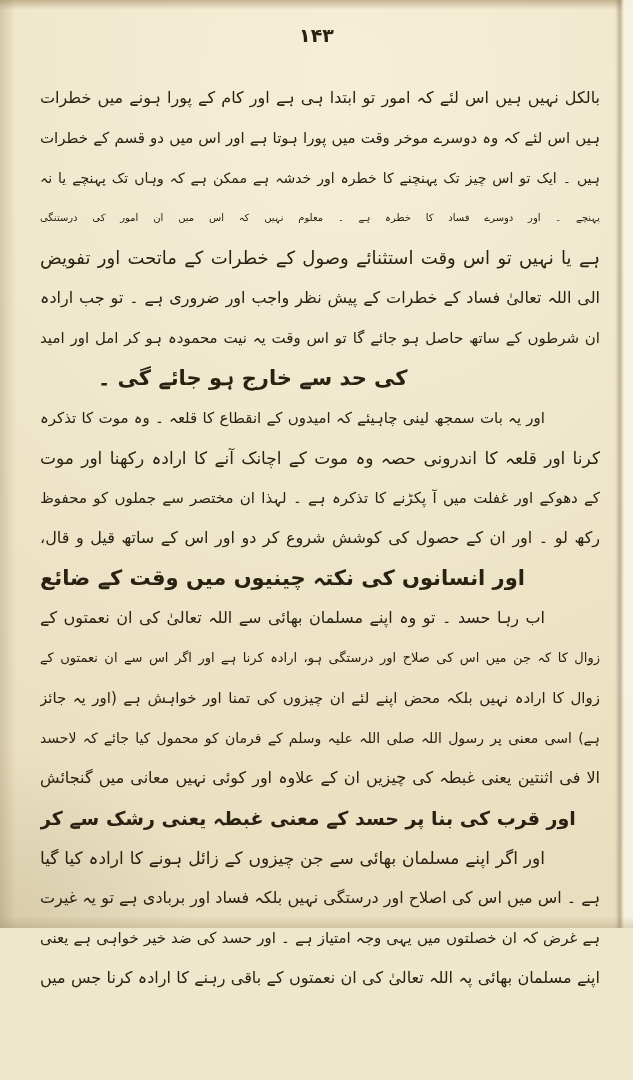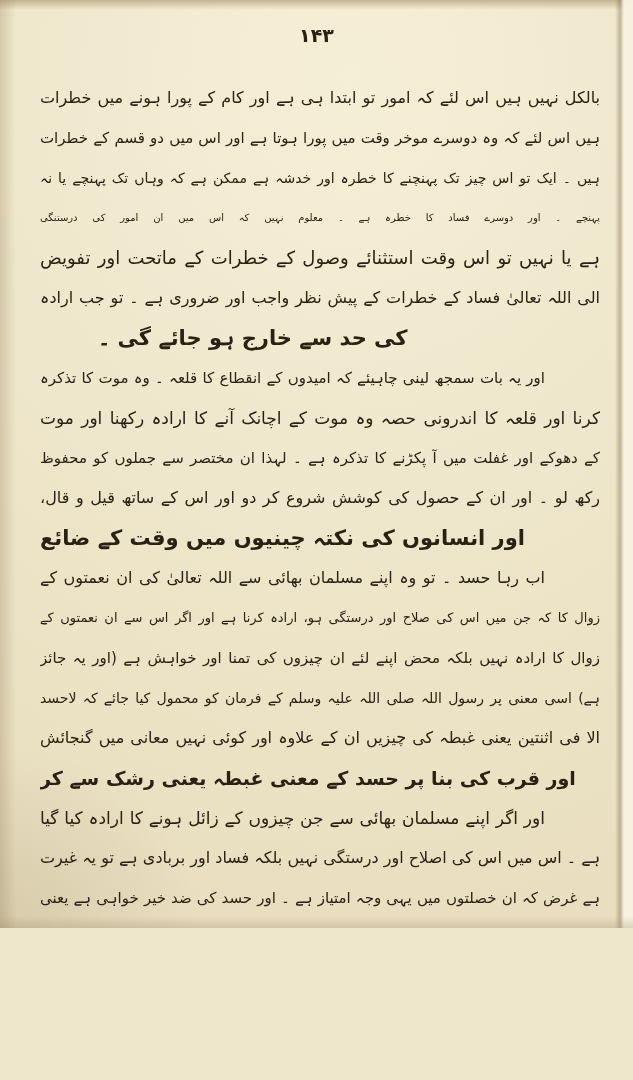--- a/index.html
+++ b/index.html
@@ -63,35 +63,37 @@
 
   <div class="pageno">۱۴۳</div>
 
   <div class="text">
     <div class="ln" style="font-size: 16px;">بالکل نہیں ہیں اس لئے کہ امور تو ابتدا ہی ہے اور کام کے پورا ہونے میں خطرات</div>
     <div class="ln" style="font-size: 15px;">ہیں اس لئے کہ وہ دوسرے موخر وقت میں پورا ہوتا ہے اور اس میں دو قسم کے خطرات</div>
     <div class="ln" style="font-size: 14px;">ہیں ۔ ایک تو اس چیز تک پہنچنے کا خطرہ اور خدشہ ہے ممکن ہے کہ وہاں تک پہنچے یا نہ</div>
     <div class="ln" style="font-size: 10px;">پہنچے ۔ اور دوسرے فساد کا خطرہ ہے ۔ معلوم نہیں کہ اس میں ان امور کی درستنگی</div>
     <div class="ln" style="font-size: 18px;">ہے یا نہیں تو اس وقت استثنائے وصول کے خطرات کے ماتحت اور تفویض</div>
     <div class="ln" style="font-size: 16px;">الی اللہ تعالیٰ فساد کے خطرات کے پیش نظر واجب اور ضروری ہے ۔ تو جب ارادہ</div>
+    <div class="ln" style="font-size: 15px;">ان شرطوں کے ساتھ حاصل ہو جائے گا تو اس وقت یہ نیت محمودہ ہو کر امل اور امید</div>
     <div class="ln end short">کی حد سے خارج ہو جائے گی ۔</div>
     <div class="ln start" style="font-size: 15px;">اور یہ بات سمجھ لینی چاہیئے کہ امیدوں کے انقطاع کا قلعہ ۔ وہ موت کا تذکرہ</div>
     <div class="ln" style="font-size: 17px;">کرنا اور قلعہ کا اندرونی حصہ وہ موت کے اچانک آنے کا ارادہ رکھنا اور موت</div>
     <div class="ln" style="font-size: 15px;">کے دھوکے اور غفلت میں آ پکڑنے کا تذکرہ ہے ۔ لہذا ان مختصر سے جملوں کو محفوظ</div>
     <div class="ln" style="font-size: 16px;">رکھ لو ۔ اور ان کے حصول کی کوشش شروع کر دو اور اس کے ساتھ قیل و قال،</div>
     <div class="ln end">اور انسانوں کی نکتہ چینیوں میں وقت کے ضائع مختصر سے بچو ۔</div>
     <div class="ln start" style="font-size: 16px;">اب رہا حسد ۔ تو وہ اپنے مسلمان بھائی سے اللہ تعالیٰ کی ان نعمتوں کے</div>
     <div class="ln" style="font-size: 13px;">زوال کا کہ جن میں اس کی صلاح اور درستگی ہو، ارادہ کرنا ہے اور اگر اس سے ان نعمتوں کے</div>
     <div class="ln" style="font-size: 15px;">زوال کا ارادہ نہیں بلکہ محض اپنے لئے ان چیزوں کی تمنا اور خواہش ہے (اور یہ جائز</div>
     <div class="ln" style="font-size: 14px;">ہے) اسی معنی پر رسول اللہ صلی اللہ علیہ وسلم کے فرمان کو محمول کیا جائے کہ لاحسد</div>
     <div class="ln" style="font-size: 16px;">الا فی اثنتین یعنی غبطہ کی چیزیں ان کے علاوہ اور کوئی نہیں معانی میں گنجائش</div>
     <div class="ln end" style="font-size: 19px;">اور قرب کی بنا پر حسد کے معنی غبطہ یعنی رشک سے کر لئے گئے ۔</div>
     <div class="ln start" style="font-size: 17px;">اور اگر اپنے مسلمان بھائی سے جن چیزوں کے زائل ہونے کا ارادہ کیا گیا</div>
     <div class="ln" style="font-size: 16px;">ہے ۔ اس میں اس کی اصلاح اور درستگی نہیں بلکہ فساد اور بربادی ہے تو یہ غیرت</div>
     <div class="ln" style="font-size: 15px;">ہے غرض کہ ان خصلتوں میں یہی وجہ امتیاز ہے ۔ اور حسد کی ضد خیر خواہی ہے یعنی</div>
+    <div class="ln" style="font-size: 16px;">اپنے مسلمان بھائی پہ اللہ تعالیٰ کی ان نعمتوں کے باقی رہنے کا ارادہ کرنا جس میں</div>
   </div>
 
   <div class="edge-top"></div>
   <div class="edge-left"></div>
   <div class="edge-right"></div>
   <div class="edge-bottom"></div>
 
 </div>
 
 </body></html>

